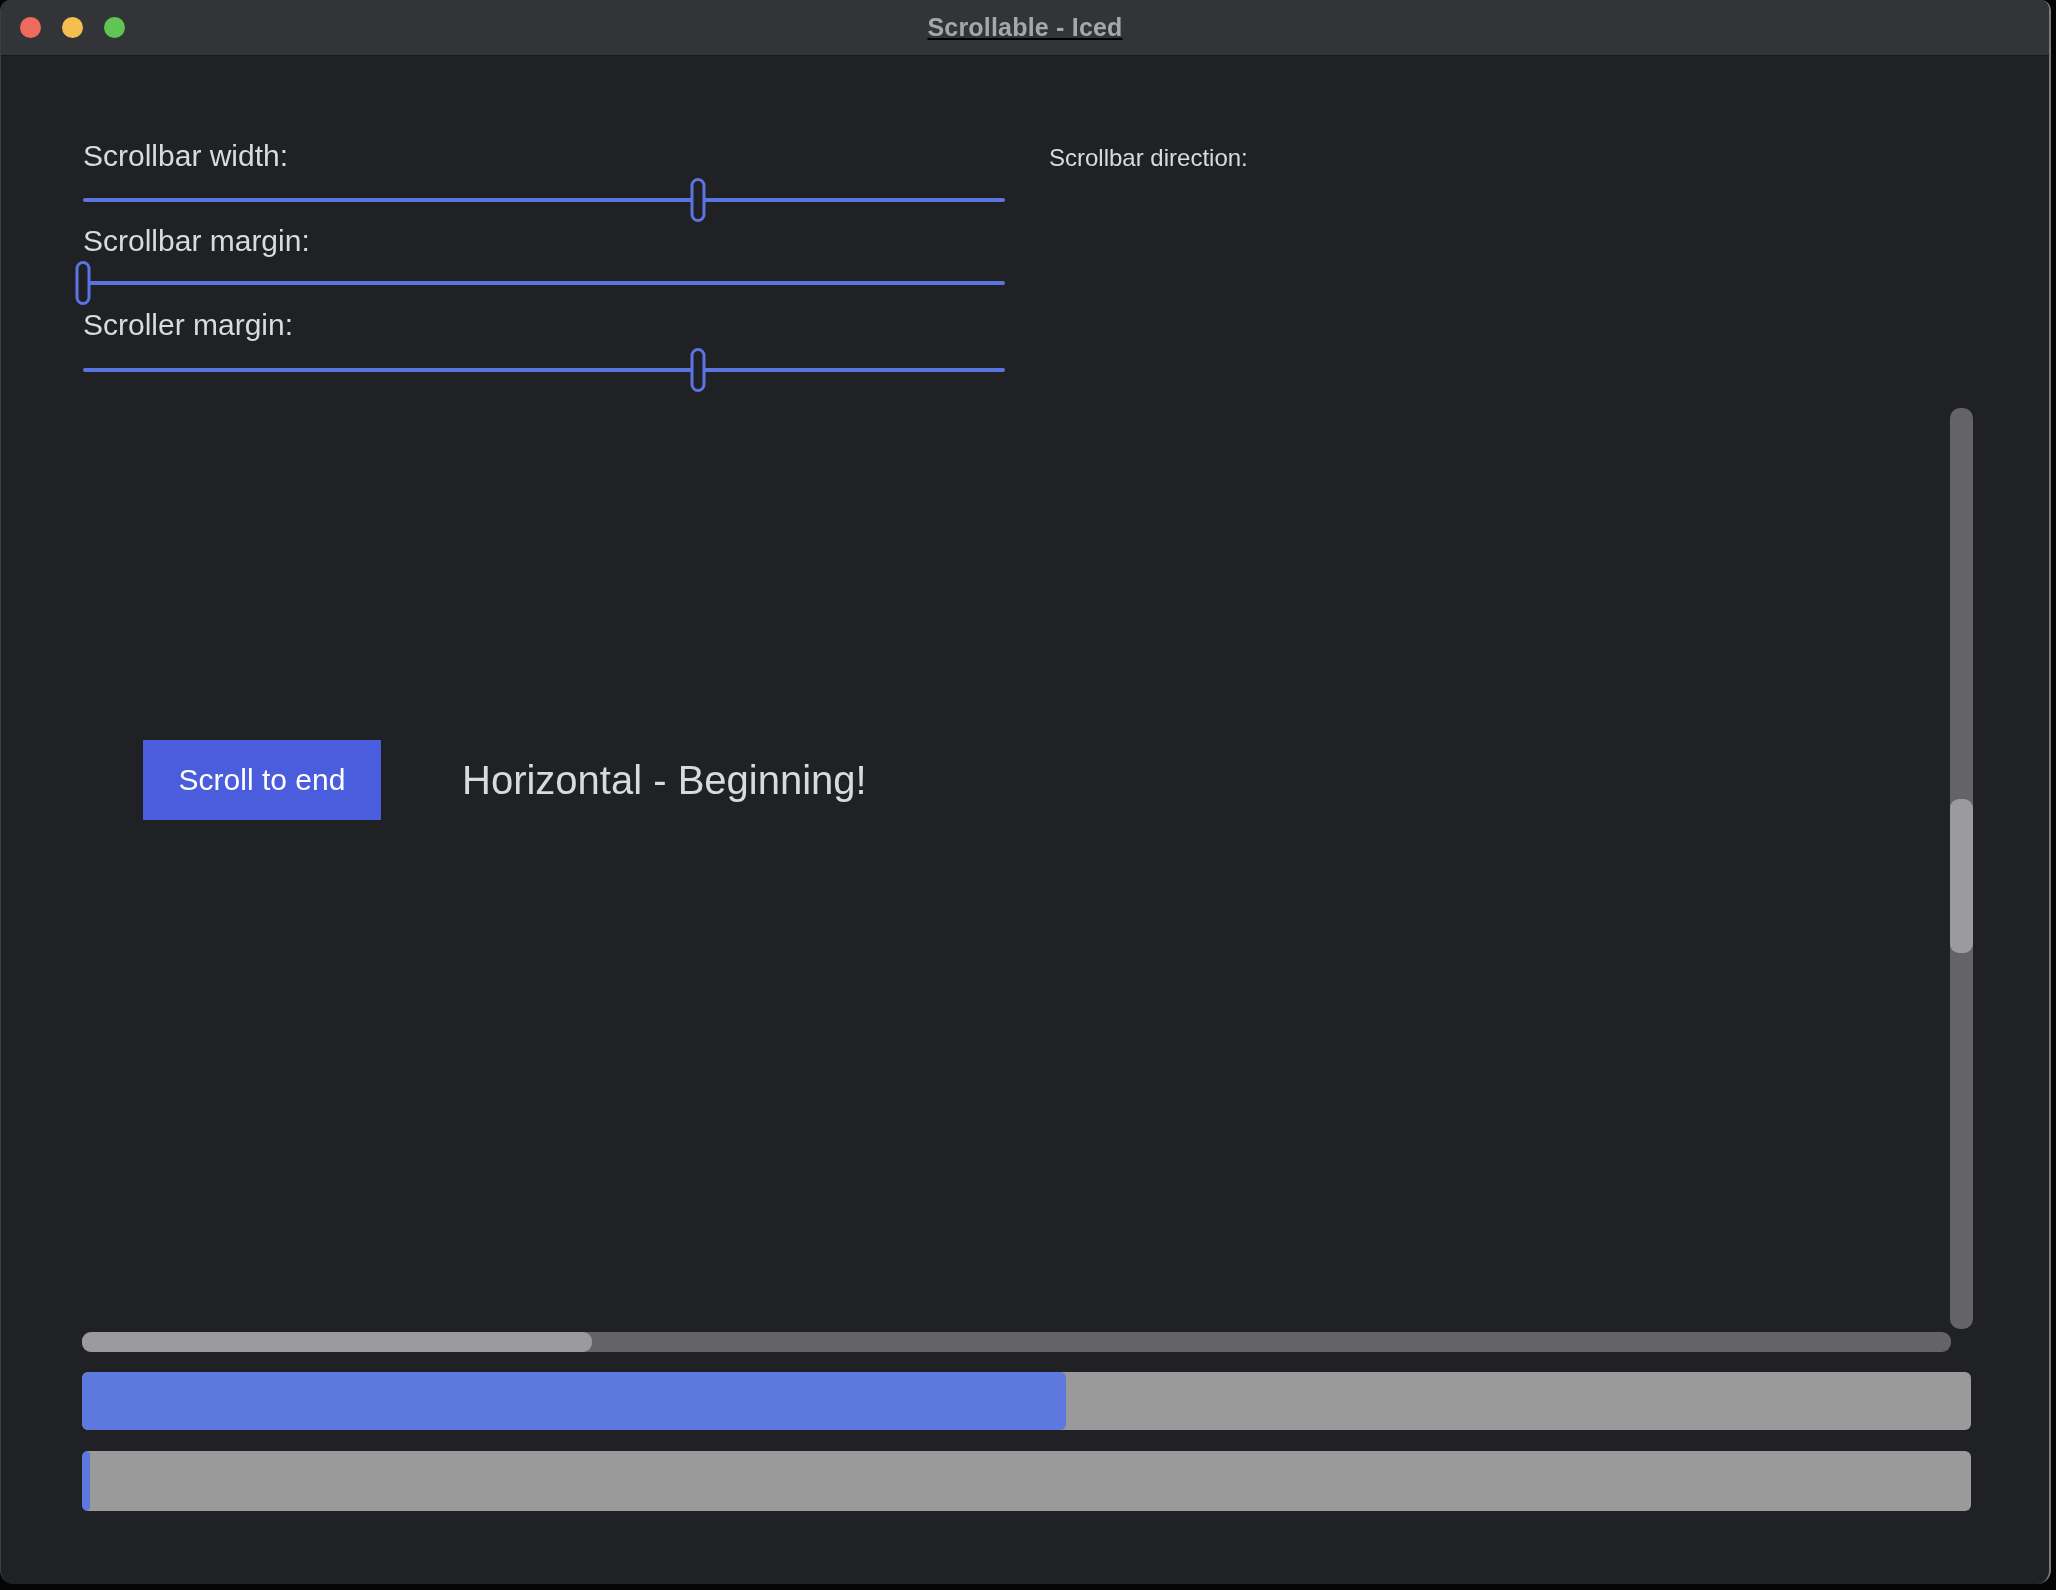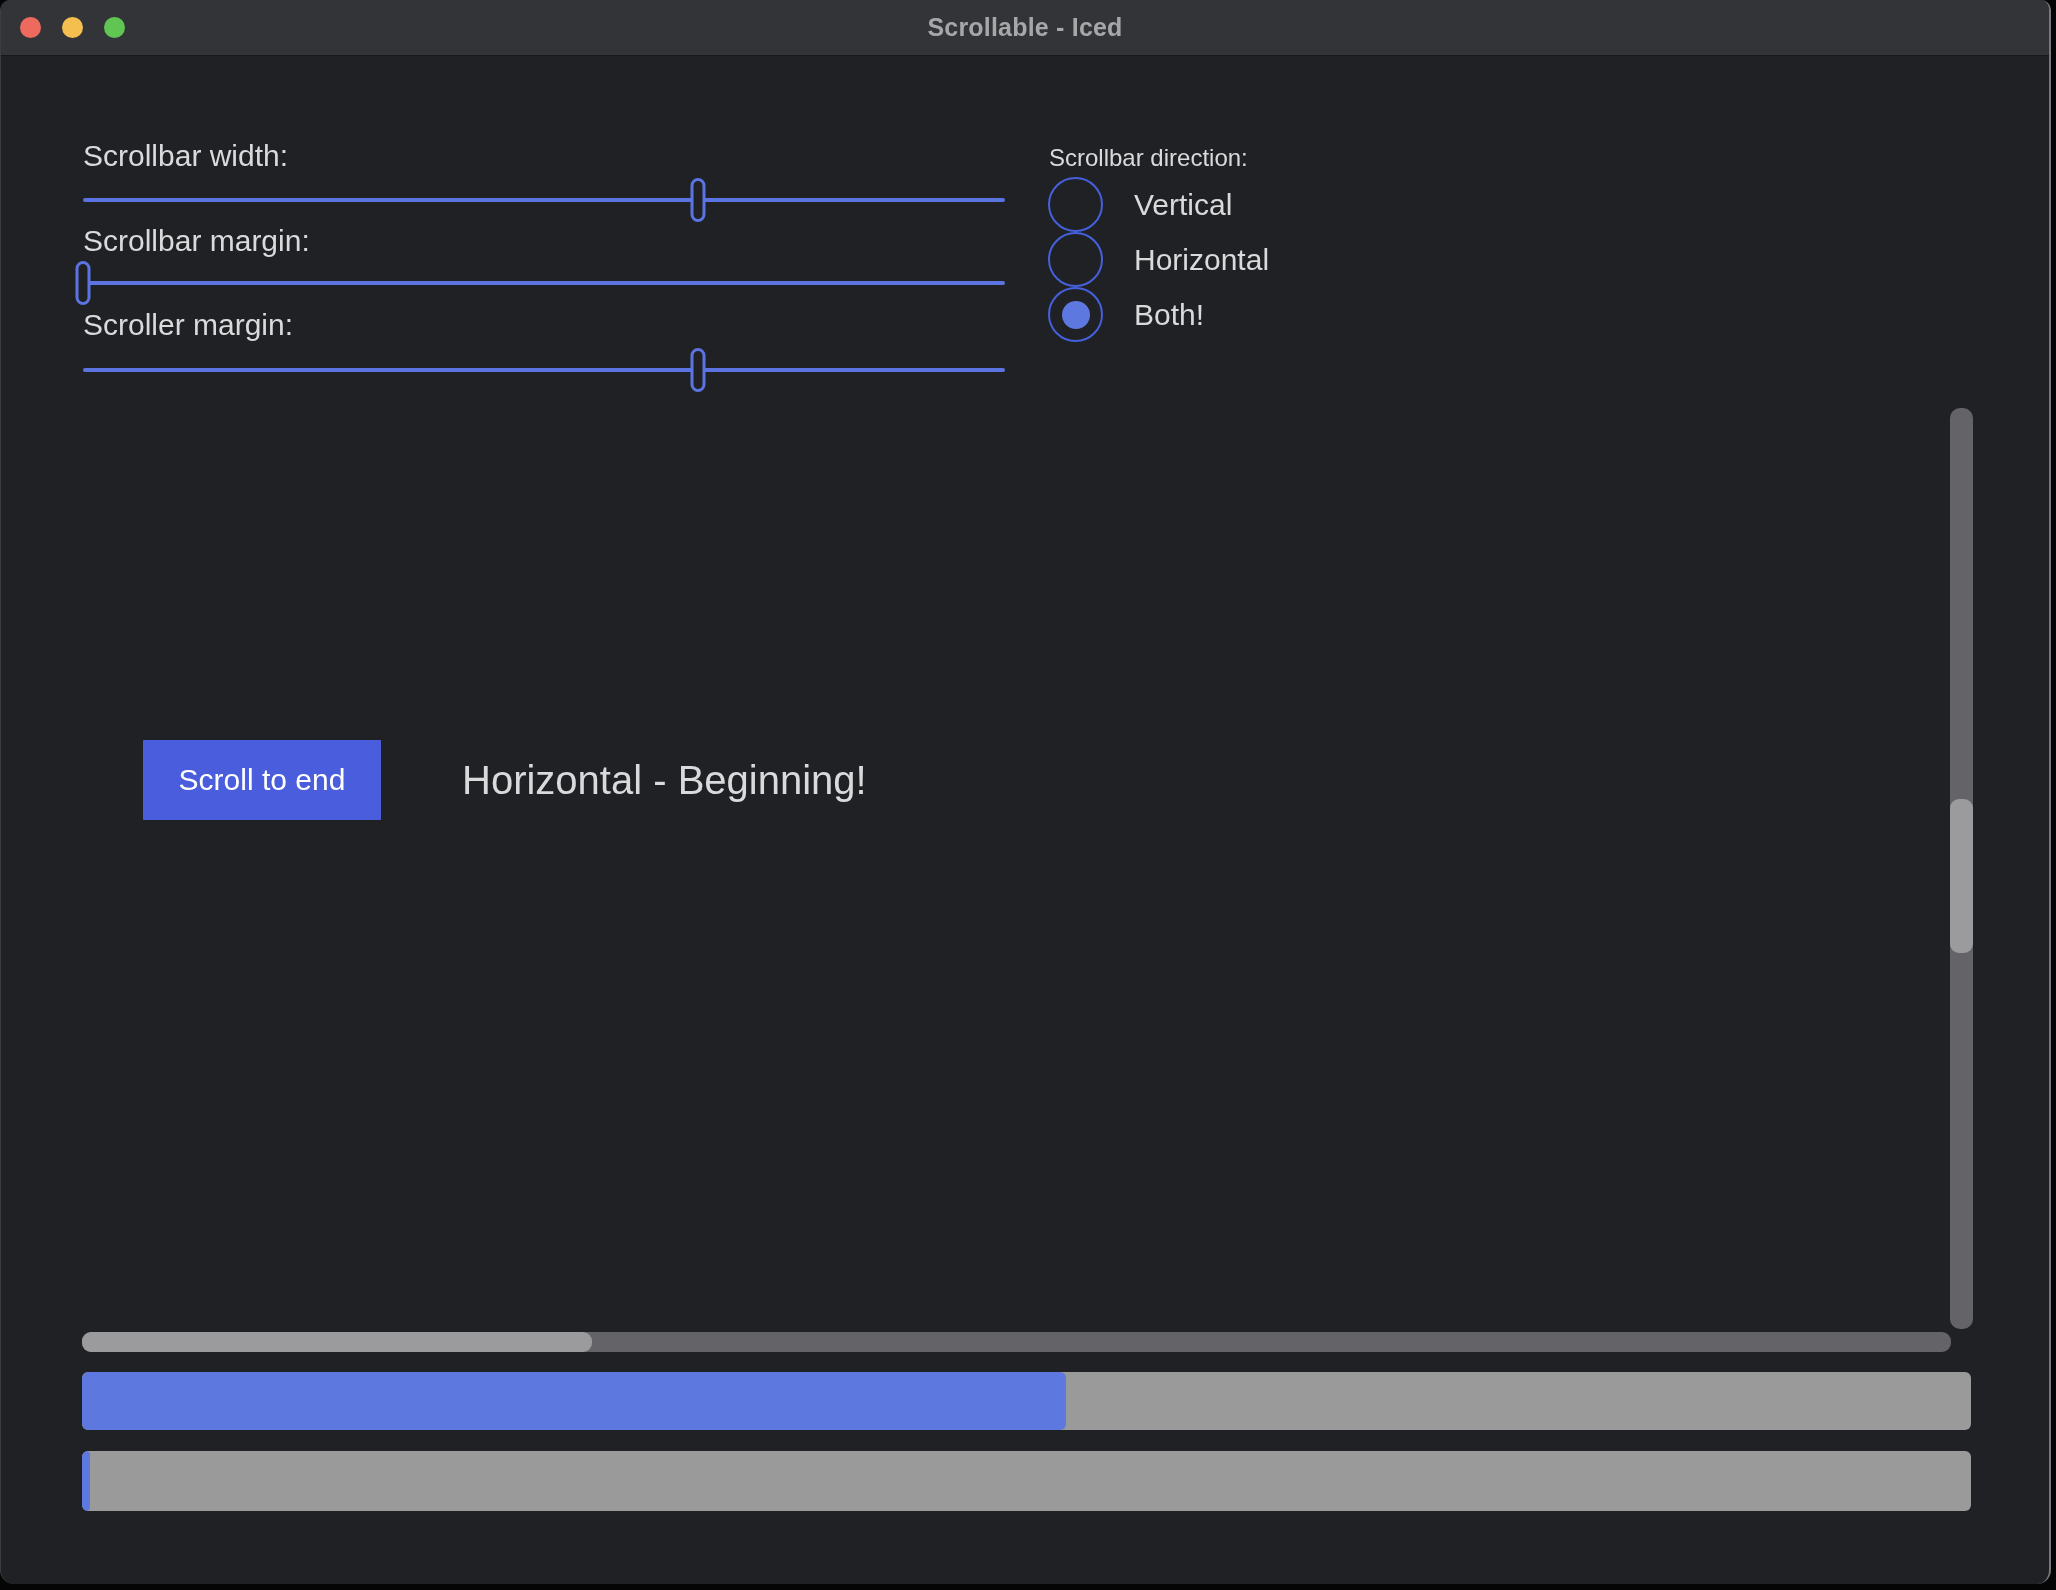--- a/index.html
+++ b/index.html
@@ -28,21 +28,21 @@
     border-left:1px solid #3c3d40;
     border-right:2px solid #77787b;
     border-radius:10px 10px 14px 14px;
     overflow:hidden;
   }
   
   .titlebar{
     position:absolute;left:0;top:0;right:0;height:55px;
     background:var(--titlebar-bg);
     border-bottom:1px solid #17181a;
-    display:flex;align-items:center;justify-content:center;
+    display:flex;align-items:center;justify-content:center;text-decoration:underline;
   }
   .traffic{
     position:absolute;left:19px;top:17px;display:flex;gap:21px;
   }
   .traffic .light{
     width:21px;height:21px;border-radius:50%;
   }
   .title{
     font-size:25px;font-weight:bold;color:var(--titlebar-text);
     letter-spacing:.2px;
@@ -138,36 +138,20 @@
     <div class="handle" style="left: 66.7%;"></div>
   </div>
   <div class="slider" style="top:281px">
     <div class="handle" style="left: 0%;"></div>
   </div>
   <div class="slider" style="top:368px">
     <div class="handle" style="left: 66.7%;"></div>
   </div>
 
   <div class="radio-group-label">Scrollbar direction:</div>
-  <div class="radios">
-    <div class="radio-row">
-      <div class="radio-circle"></div>
-      <div class="radio-label">Vertical</div>
-    </div>
-    <div class="radio-row">
-      <div class="radio-circle"></div>
-      <div class="radio-label">Horizontal</div>
-    </div>
-    <div class="radio-row selected">
-      <div class="radio-circle">
-          <div class="radio-dot"></div>
-        </div>
-      <div class="radio-label">Both!</div>
-    </div>
-  </div>
 
   <button class="scroll-btn">Scroll to end</button>
   <div class="status-text">Horizontal - Beginning!</div>
 
   <div class="vsb">
     <div class="thumb" style="top: 42.4%; height: 16.8%;"></div>
   </div>
   <div class="hsb">
     <div class="thumb" style="left: 0%; width: 27.3%;"></div>
   </div>

